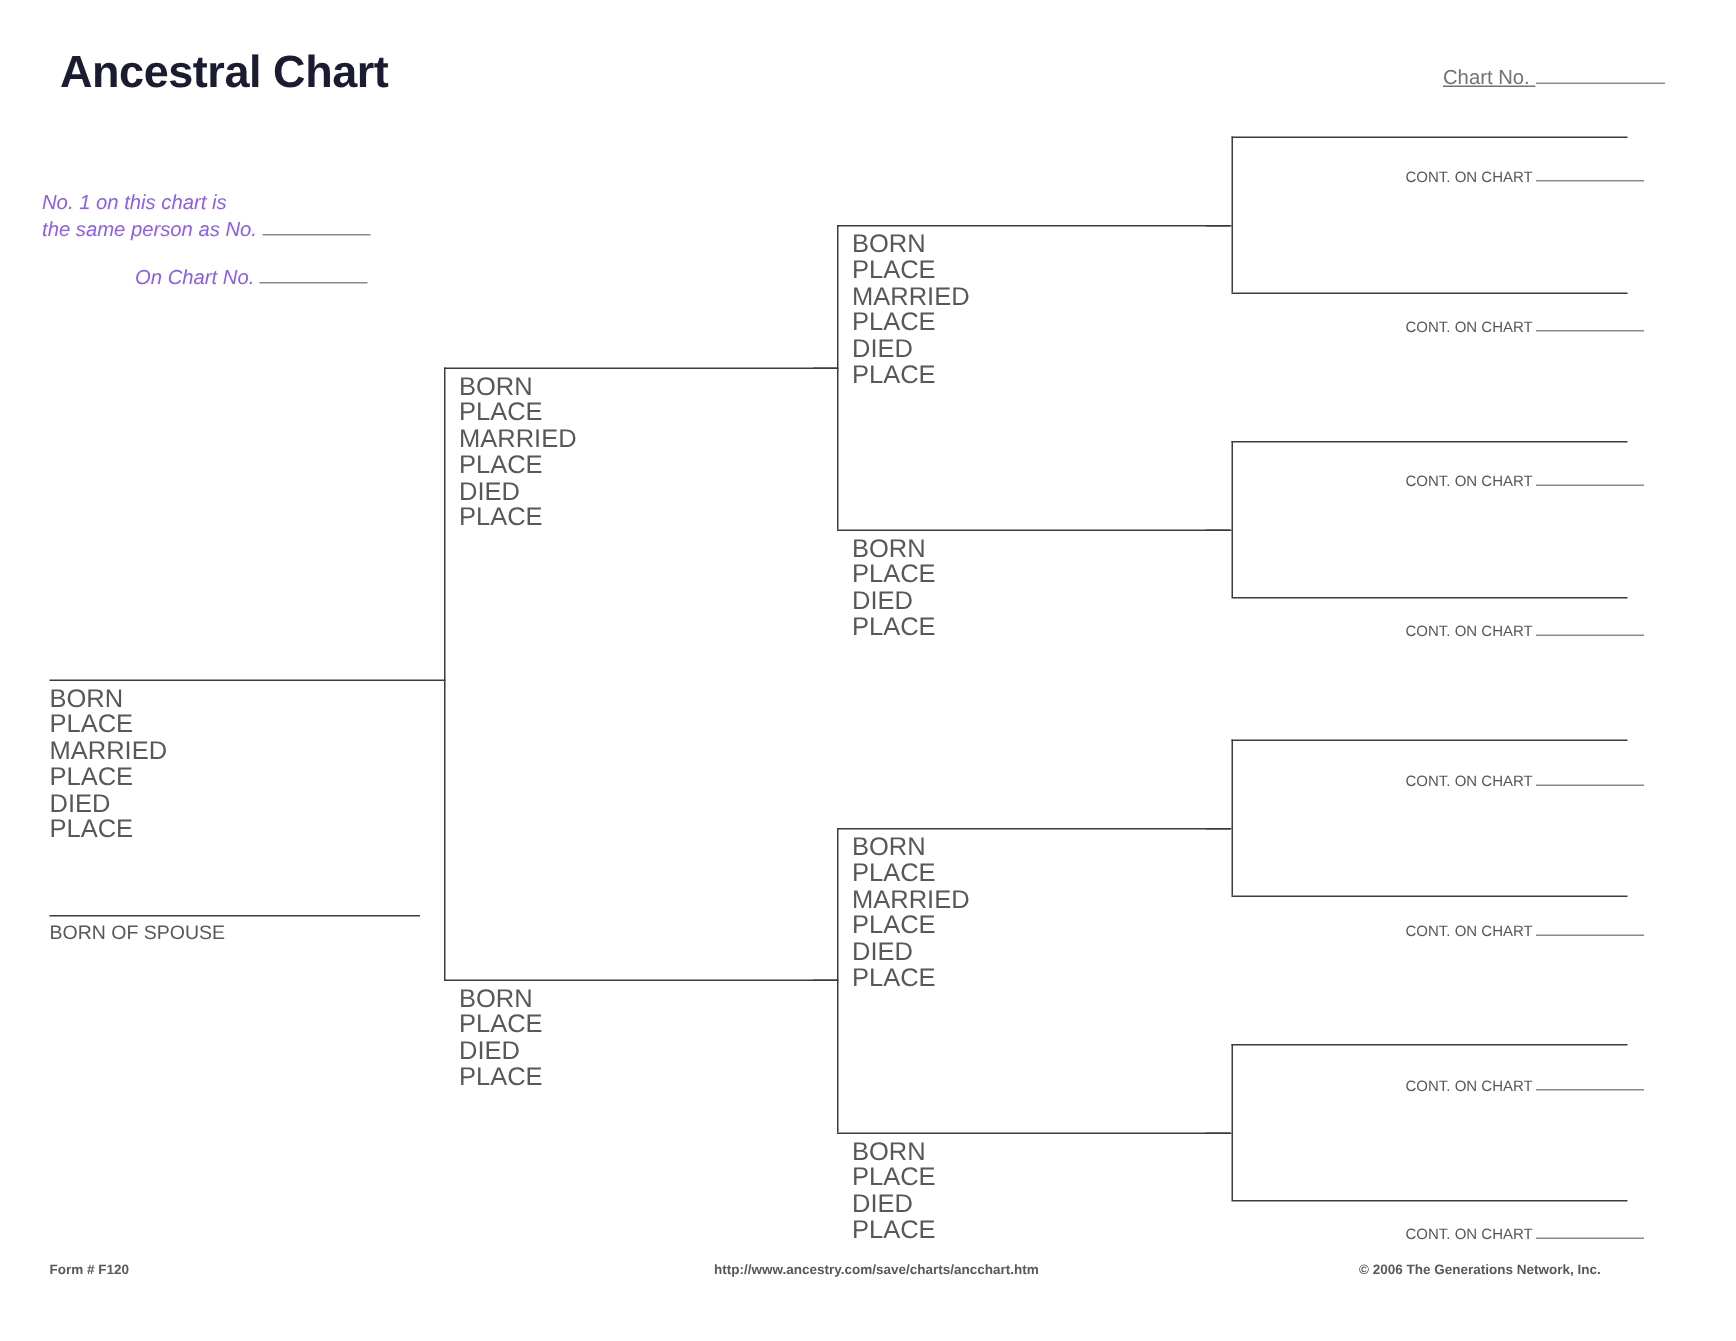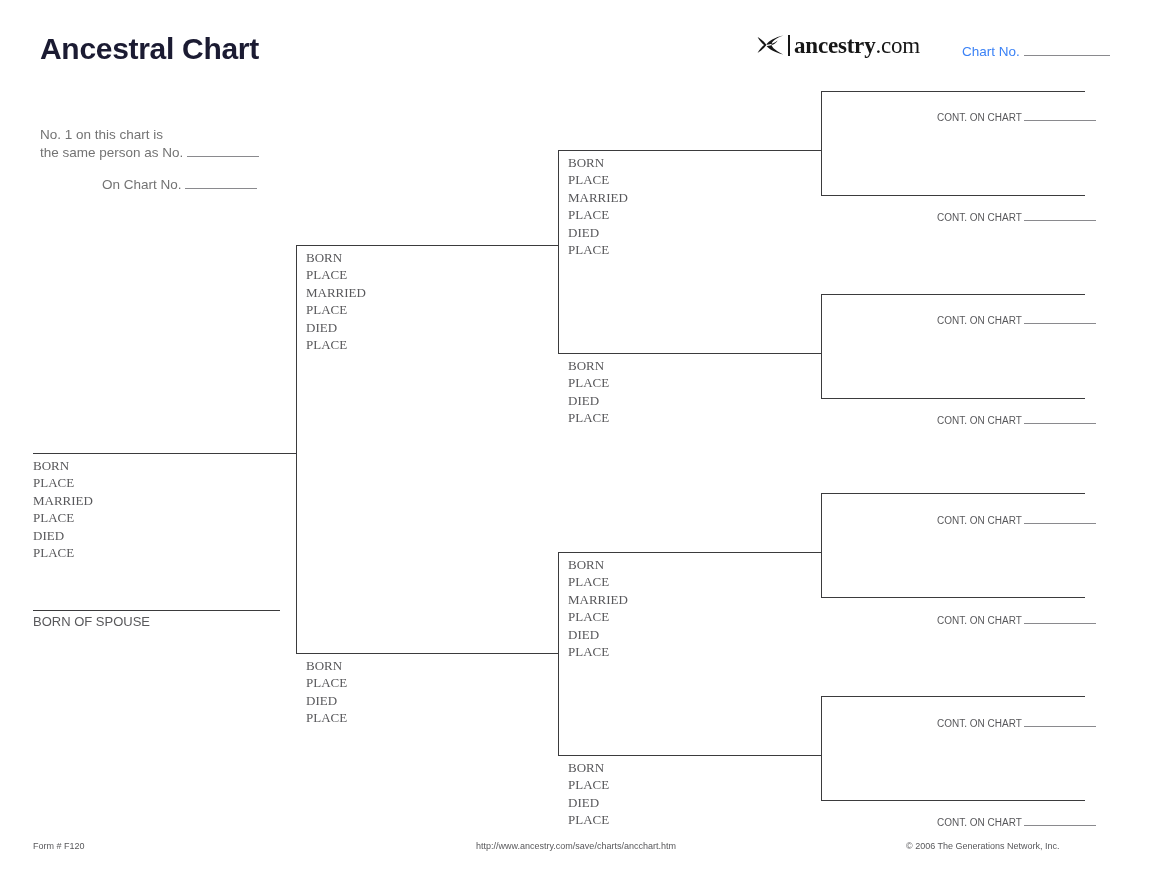--- a/index.html
+++ b/index.html
@@ -29,80 +29,71 @@
   .logo-word{
     font-family:"Liberation Serif","DejaVu Serif",serif;
     font-size:23px;color:#161616;letter-spacing:-0.2px;
     line-height:23px;
   }
   .logo-word b{font-weight:bold;}
   .logo-word span{font-weight:normal;}
 
   .chartno{
     position:absolute;left:962px;top:44px;
-    font-size:13.5px;color:#3b82f6;white-space:nowrap;
+    font-size:13.5px;color:#737373;white-space:nowrap;text-decoration:underline;
   }
   .blank{
     display:inline-block;border-bottom:1px solid #8a8a8e;
     height:11px;vertical-align:baseline;
   }
   .b-short{width:72px;}
   .b-mid{width:86px;}
 
   
   .note{
-    position:absolute;left:40px;top:126px;
-    font-size:13.5px;line-height:18px;color:#737373;white-space:nowrap;
+    position:absolute;left:28px;top:126px;
+    font-size:13.5px;line-height:18px;color:#8b5cf6;white-space:nowrap;font-style:italic;
   }
   .note .l2{display:block;}
   .note .l3{display:block;margin-top:14px;padding-left:62px;}
 
   
   .hline{position:absolute;height:0;border-top:1px solid #3b3b3d;}
   .vline{position:absolute;width:0;border-left:1px solid #3b3b3d;}
 
   
   .fields{
     position:absolute;
-    font-size:13px;line-height:17.4px;color:#58585b;
+    font-size:17px;line-height:17.4px;color:#58585b;
     white-space:nowrap;
-    font-family:Liberation Serif, serif;
   }
   .fields div{height:17.4px;}
 
   .spouse{
     position:absolute;font-size:13px;color:#58585b;white-space:nowrap;
   }
 
   
   .cont{
     position:absolute;font-size:10px;color:#58585b;white-space:nowrap;
   }
 
   
-  .footer{position:absolute;font-size:9px;color:#58585b;white-space:nowrap;}
+  .footer{position:absolute;font-size:9px;color:#58585b;white-space:nowrap;font-weight:bold;}
   .f-left{left:33px;top:841px;}
   .f-mid{left:466px;top:841px;margin-left:10px;}
   .f-right{left:906px;top:841px;}
 </style>
 </head>
 <body>
 
 <div id="page">
 
   <div class="title">Ancestral Chart</div>
 
-  <div class="logo">
-    <svg class="logo-mark" viewBox="0 0 30 24">
-      <path d="M26.5 2.2 C 18 4.5, 12 7.5, 9.2 11.6 C 12.5 12.0, 17.5 10.4, 20.6 7.6 C 18.6 11.2, 14.0 13.2, 9.6 13.0 C 12.4 16.6, 18.0 19.4, 26.2 21.6 C 19.6 18.0, 15.2 14.8, 14.6 11.9 C 14.0 8.9, 19.0 5.2, 26.5 2.2 Z" fill="#161616"></path>
-      <path d="M9.2 11.6 C 6.4 8.0, 3.6 5.6, 0.6 3.9 C 2.2 7.0, 4.4 9.6, 7.0 11.9 C 4.4 14.2, 2.2 16.8, 0.6 19.9 C 3.6 18.2, 6.4 15.8, 9.2 12.2 Z" fill="#161616"></path>
-    </svg>
-    <div class="logo-bar"></div>
-    <div class="logo-word"><b>ancestry</b><span>.com</span></div>
-  </div>
 
   <div class="chartno"><span>Chart No.</span> <span class="blank b-mid"></span></div>
 
   <div class="note">
     <span class="l1">No. 1 on this chart is</span>
     <span class="l2"><span>the same person as No.</span> <span class="blank b-short"></span></span>
     <span class="l3"><span>On Chart No.</span> <span class="blank b-short"></span></span>
   </div>
 
   <div class="hline" style="left:33px;top:453px;width:247px;"></div>

